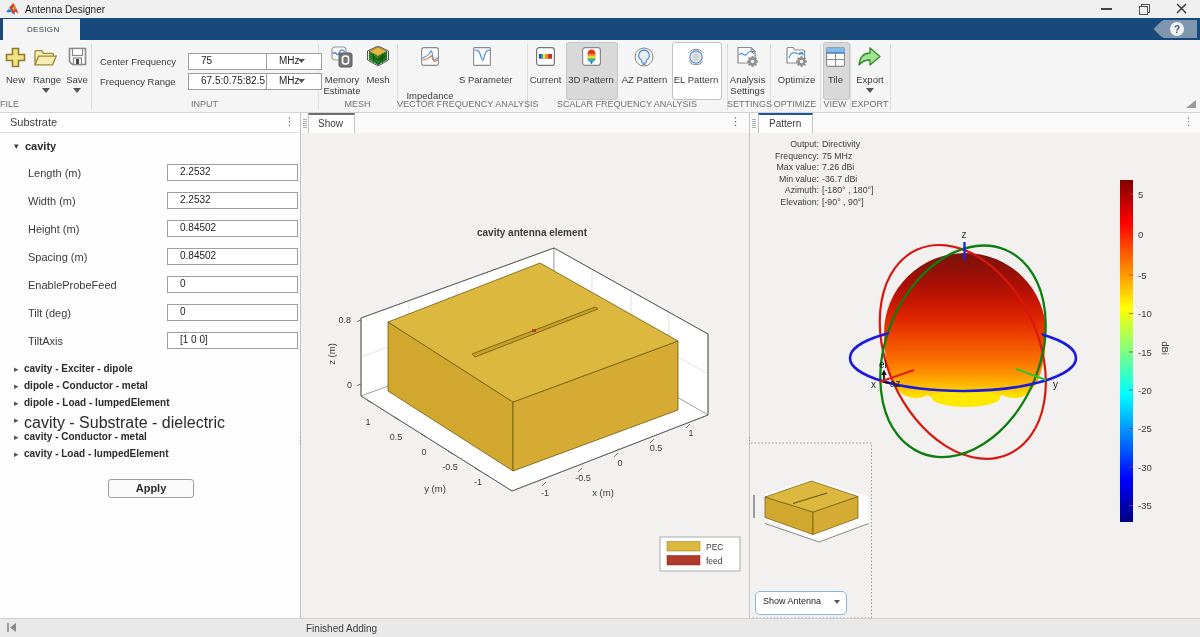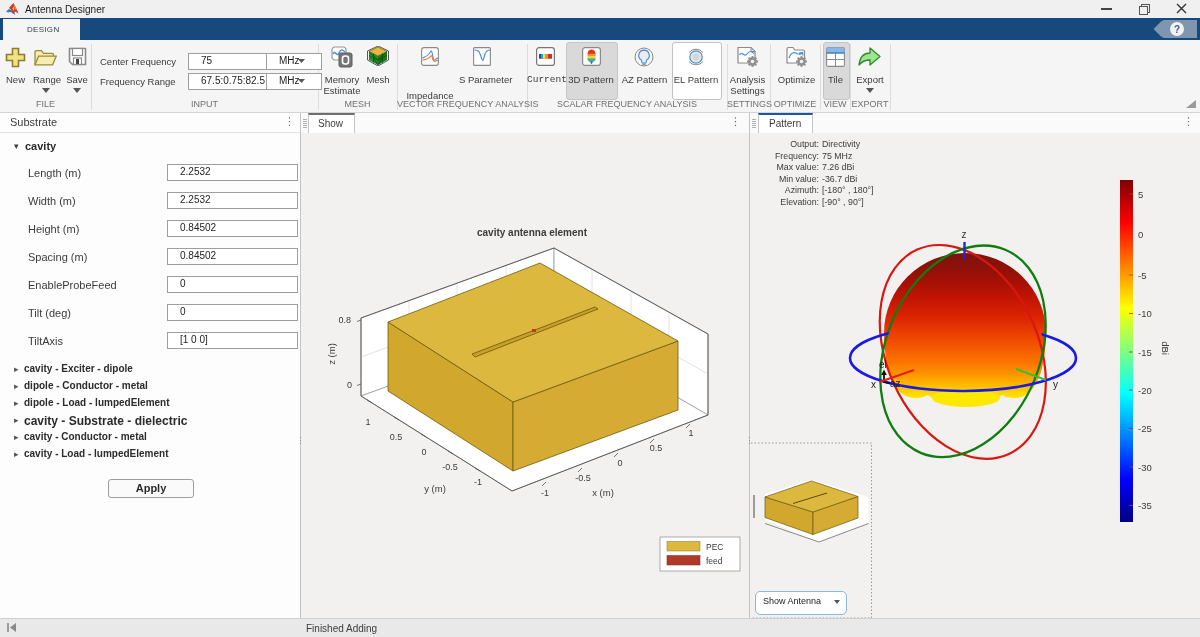--- a/index.html
+++ b/index.html
@@ -47,21 +47,21 @@
 <div class="vsep" style="left:91px;"></div>
 <div class="vsep" style="left:318px;"></div>
 <div class="vsep" style="left:397px;"></div>
 <div class="vsep" style="left:527px;"></div>
 <div class="vsep" style="left:727px;"></div>
 <div class="vsep" style="left:770px;"></div>
 <div class="vsep" style="left:820px;"></div>
 <div class="vsep" style="left:850px;"></div>
 <div class="vsep" style="left:890px;"></div>
 
-<div class="seclbl" style="left:0;top:99px;width:91px;text-align:center;">FILE</div>
+<div class="seclbl" style="left:0;top:99px;width:91px;">FILE</div>
 <div class="seclbl" style="left:91px;top:99px;width:227px;text-align:center;">INPUT</div>
 <div class="seclbl" style="left:318px;top:99px;width:79px;text-align:center;">MESH</div>
 <div class="seclbl" style="left:397px;top:99px;width:130px;text-align:center;">VECTOR FREQUENCY ANALYSIS</div>
 <div class="seclbl" style="left:527px;top:99px;width:200px;text-align:center;">SCALAR FREQUENCY ANALYSIS</div>
 <div class="seclbl" style="left:727px;top:99px;width:43px;text-align:center;">SETTINGS</div>
 <div class="seclbl" style="left:770px;top:99px;width:50px;text-align:center;">OPTIMIZE</div>
 <div class="seclbl" style="left:820px;top:99px;width:30px;text-align:center;">VIEW</div>
 <div class="seclbl" style="left:850px;top:99px;width:40px;text-align:center;">EXPORT</div>
 
 <svg class="ic" style="left:5px;top:47px;" width="21" height="21" viewBox="0 0 21 21">
@@ -135,21 +135,21 @@
 
 <svg class="ic" style="left:536px;top:47px;" width="19" height="19" viewBox="0 0 19 19">
   <rect x="0.6" y="0.6" width="17.8" height="17.8" rx="2.5" fill="#fdfdfd" stroke="#777" stroke-width="1.2"></rect>
   <rect x="3" y="7" width="13" height="4.5" fill="#d84315"></rect>
   <rect x="3" y="7" width="2" height="4.5" fill="#2040c8"></rect>
   <rect x="5" y="7" width="2" height="4.5" fill="#18b0b0"></rect>
   <rect x="7" y="7" width="2.5" height="4.5" fill="#e8e84a"></rect>
   <rect x="9.5" y="7" width="2.5" height="4.5" fill="#f09030"></rect>
   <rect x="12" y="7" width="4" height="4.5" fill="#c83020"></rect>
 </svg>
-<div class="rlbl" style="left:527px;top:74px;width:37px;font-family:Liberation Mono, monospace;">Current</div>
+<div class="rlbl" style="left:527px;top:74px;width:37px;">Current</div>
 
 <div class="a" style="left:566px;top:42px;width:50px;height:56px;background:#d9d9d9;border:1px solid #c6c6c6;border-radius:3px;"></div>
 <svg class="ic" style="left:582px;top:47px;" width="19" height="19" viewBox="0 0 19 19">
   <rect x="0.6" y="0.6" width="17.8" height="17.8" rx="2.5" fill="#fdfdfd" stroke="#8a8a8a" stroke-width="1.2"></rect>
   <path d="M5.5 7 a4 4.5 0 0 1 8 0 Z" fill="#e03020"></path>
   <rect x="5.5" y="6.8" width="8" height="2.2" fill="#f09030"></rect>
   <rect x="5.5" y="9" width="8" height="2.2" fill="#e8d83a"></rect>
   <rect x="5.5" y="11.2" width="8" height="1.8" fill="#58b858"></rect>
   <path d="M5.5 13 h8 L9.5 16.5 Z" fill="#38a0d8"></path>
   <path d="M9.5 14 v3" stroke="#2878b8" stroke-width="1.2"></path>
@@ -252,21 +252,21 @@
 <div class="t" style="left:28px;top:335px;color:#3b3b3b;">TiltAxis</div>
 <div class="inp" style="left:167px;top:332px;width:117px;height:15px;">[1 0 0]</div>
 
 <div class="t" style="left:14px;top:364px;color:#555;font-size:9px;">▸</div>
 <div class="t" style="left:24px;top:363px;font-weight:bold;font-size:10px;color:#2b2b2b;text-align:center;">cavity - Exciter - dipole</div>
 <div class="t" style="left:14px;top:381px;color:#555;font-size:9px;">▸</div>
 <div class="t" style="left:24px;top:380px;font-weight:bold;font-size:10px;color:#2b2b2b;">dipole - Conductor - metal</div>
 <div class="t" style="left:14px;top:398px;color:#555;font-size:9px;">▸</div>
 <div class="t" style="left:24px;top:397px;font-weight:bold;font-size:10px;color:#2b2b2b;">dipole - Load - lumpedElement</div>
 <div class="t" style="left:14px;top:415px;color:#555;font-size:9px;">▸</div>
-<div class="t" style="left:24px;top:414px;font-weight:bold;font-size:12px;color:#2b2b2b;">cavity - Substrate - dielectric</div>
+<div class="t" style="left:24px;top:414px;font-weight:normal;font-size:16px;color:#2b2b2b;">cavity - Substrate - dielectric</div>
 <div class="t" style="left:14px;top:432px;color:#555;font-size:9px;">▸</div>
 <div class="t" style="left:24px;top:431px;font-weight:bold;font-size:10px;color:#2b2b2b;">cavity - Conductor - metal</div>
 <div class="t" style="left:14px;top:449px;color:#555;font-size:9px;">▸</div>
 <div class="t" style="left:24px;top:448px;font-weight:bold;font-size:10px;color:#2b2b2b;">cavity - Load - lumpedElement</div>
 
 <div class="a" style="left:108px;top:479px;width:84px;height:17px;background:#fafafa;border:1px solid #9e9e9e;border-radius:3px;text-align:center;font-size:11px;color:#2b2b2b;line-height:16px;font-weight:bold;">Apply</div>
 
 <div class="a" style="left:301px;top:113px;width:448px;height:20px;background:#fafafa;"></div>
 <div class="a" style="left:303px;top:119px;width:4px;height:9px;background:repeating-linear-gradient(to bottom,#b0b0b0 0,#b0b0b0 1px,transparent 1px,transparent 2px);"></div>
 <div class="a" style="left:308px;top:113px;width:45px;height:20px;background:#fff;border-top:2px solid #6e6e6e;border-left:1px solid #c4c4c4;border-right:1px solid #c4c4c4;"></div>

